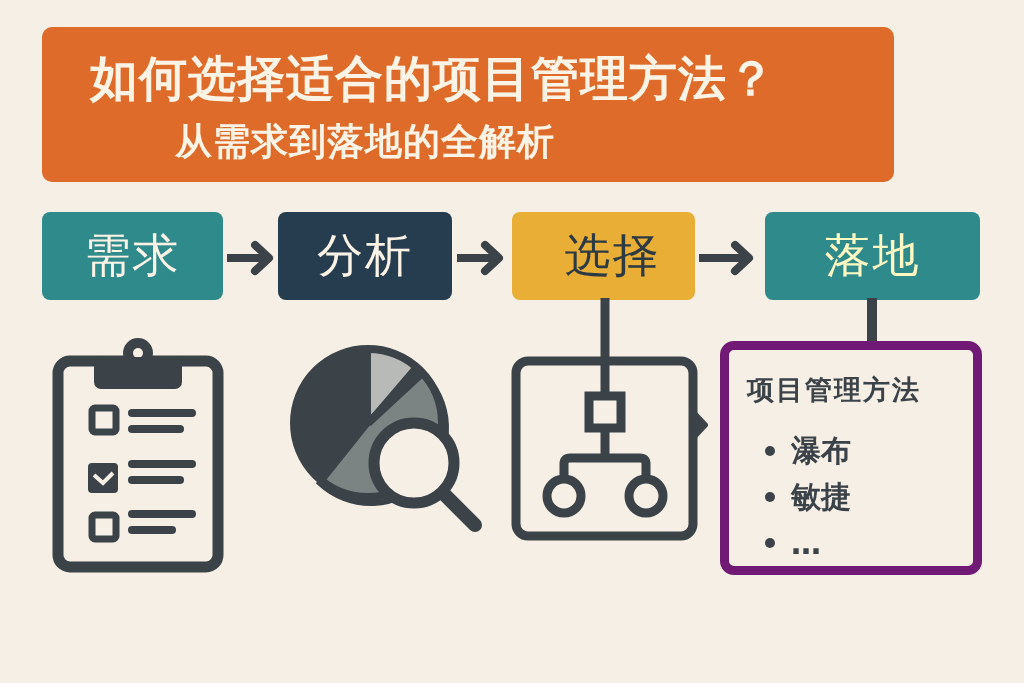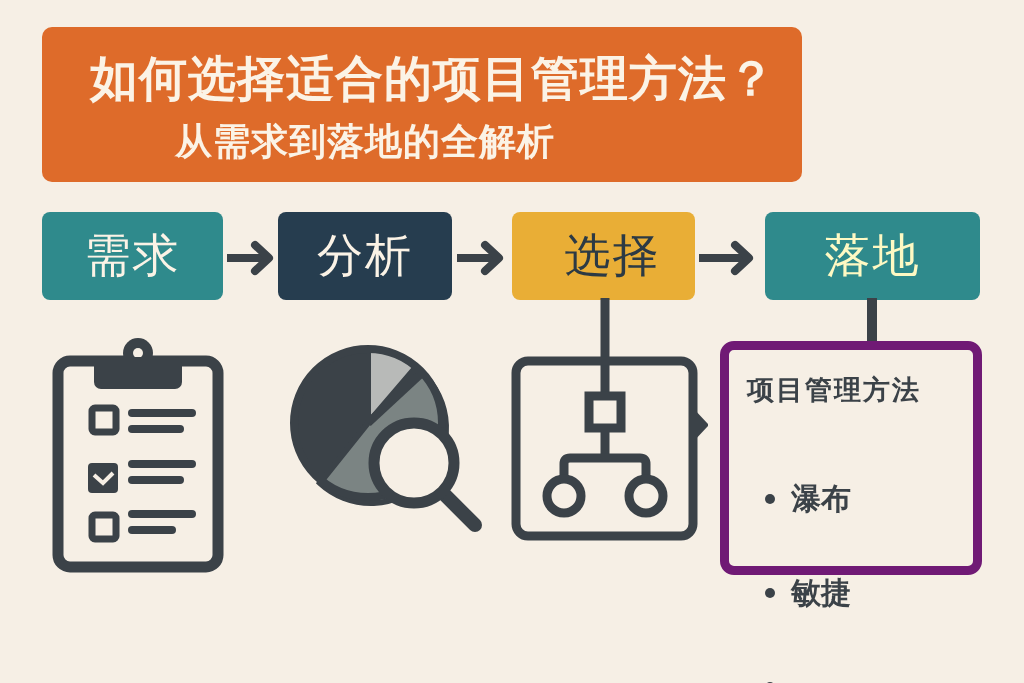--- a/index.html
+++ b/index.html
@@ -3,21 +3,21 @@
 <meta charset="utf-8">
 <style>
   * { box-sizing: border-box; margin: 0; padding: 0; }
   html, body { width: 1024px; height: 683px; overflow: hidden; }
   body {
     background: #f6efe5;
     position: relative;
     font-family: "DejaVu Sans", "Liberation Sans", sans-serif;
   }
   .banner {
-    position: absolute; left: 42px; top: 27px; width: 760px; height: 155px;
+    position: absolute; left: 42px; top: 27px; width: 852px; height: 155px;
     background: #de6b2a; border-radius: 10px;
   }
   .title-line1 {
     position: absolute; left: 48px; top: 22px;
     font-size: 48px; font-weight: bold; color: #fbf3e6; letter-spacing: 1px;
     white-space: nowrap; line-height: 58px;
   }
   .title-line2 {
     position: absolute; left: 133px; top: 88px;
     font-size: 37px; font-weight: bold; color: #fbf3e6; letter-spacing: 1px;
@@ -40,21 +40,21 @@
     border: 9px solid #701a75; border-radius: 14px; background: #f6efe5;
   }
   .info-title {
     position: absolute; left: 18px; top: 22px;
     font-size: 27px; font-weight: bold; color: #3b4248; letter-spacing: 2px;
     white-space: nowrap;
   }
   .info-list { position: absolute; left: 36px; top: 78px; list-style: none; }
   .info-list li {
     display: flex; align-items: center; height: 46px;
-    font-size: 30px; font-weight: bold; color: #3b4248; margin-top: 48px;
+    font-size: 30px; font-weight: bold; color: #3b4248;
   }
   .bullet {
     width: 10px; height: 10px; border-radius: 50%; background: #3b4248;
     margin-right: 16px; flex-shrink: 0;
   }
 </style>
 </head>
 <body>
 
 <div class="banner">

